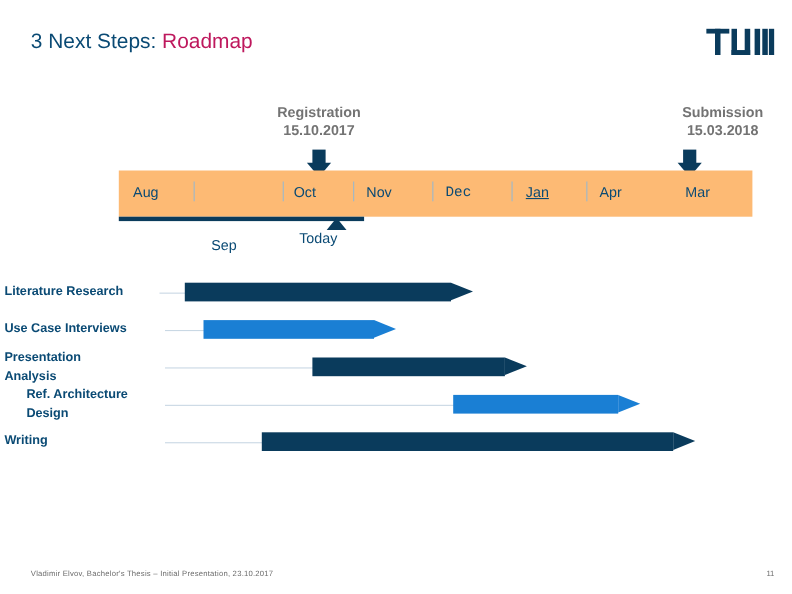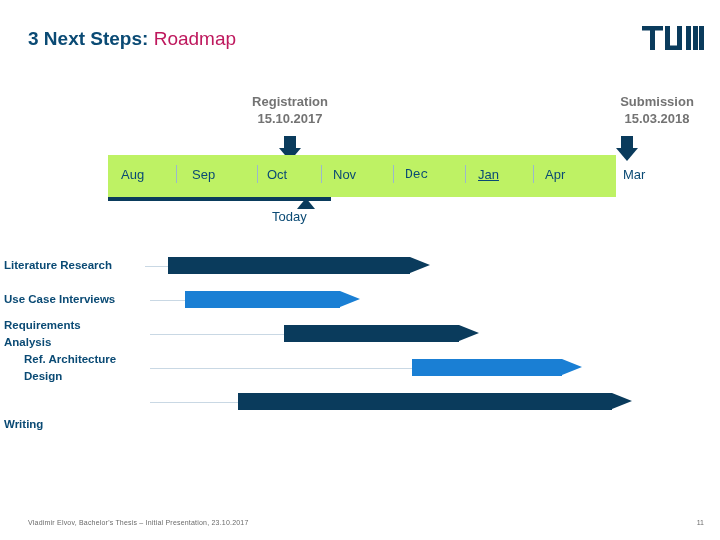--- a/index.html
+++ b/index.html
@@ -23,21 +23,21 @@
   
   .title {
     position: absolute;
     left: 28px;
     top: 28px;
     font-size: 19px;
     color: #0a4a74;
     white-space: nowrap;
   }
   .title .bold {
-    font-weight: bold;
+    font-weight: normal;
     color: #0a4a74;
   }
   .title .light {
     font-weight: normal;
     color: #be185d;
   }
 
   .tum-logo {
     position: absolute;
     right: 16px;
@@ -67,23 +67,23 @@
     border-left: 11px solid transparent;
     border-right: 11px solid transparent;
     border-top: 13px solid #0a3b5c;
   }
 
   
   .timeline {
     position: absolute;
     left: 108px;
     top: 155px;
-    width: 508px;
+    width: 576px;
     height: 42px;
-    background: #bef264;
+    background: #fdba74;
   }
   .tl-month {
     position: absolute;
     top: 12px;
     font-size: 13px;
     color: #0a4a74;
   }
   .tl-tick {
     position: absolute;
     top: 10px;
@@ -206,21 +206,21 @@
   <div class="milestone" style="left:567px; top:93px; width:180px;">
     <div class="ms-title">Submission</div>
     <div class="ms-date">15.03.2018</div>
   </div>
   <div class="arrow-stem" style="left:621px; top:136px; width:12px; height:14px;"></div>
   <div class="arrow-head" style="left:616px; top:148px;"></div>
 
   <div class="timeline">
     <div class="tl-month" style="left:13px;">Aug</div>
     <div class="tl-tick" style="left:68px;"></div>
-    <div class="tl-month" style="left:84px;">Sep</div>
+    <div class="tl-month" style="left:84px;margin-top:48px;">Sep</div>
     <div class="tl-tick" style="left:149px;"></div>
     <div class="tl-month" style="left:159px;">Oct</div>
     <div class="tl-tick" style="left:213px;"></div>
     <div class="tl-month" style="left:225px;">Nov</div>
     <div class="tl-tick" style="left:285px;"></div>
     <div class="tl-month" style="left:297px;font-family:Liberation Mono, monospace;">Dec</div>
     <div class="tl-tick" style="left:357px;"></div>
     <div class="tl-month" style="left:370px;text-decoration:underline;">Jan</div>
     <div class="tl-tick" style="left:425px;"></div>
     <div class="tl-month" style="left:437px;">Apr</div>
@@ -239,37 +239,37 @@
       <div class="tip" style="left:242px; border-left:20px solid #0a3b5c;"></div>
     </div>
 
     <div class="task-label" style="top:43px;">Use Case Interviews</div>
     <div class="guide" style="left:150px; top:52px; width:45px;"></div>
     <div class="bar" style="left:185px; top:43px;">
       <div class="body" style="width:155px; background:#1a7fd4;"></div>
       <div class="tip" style="left:155px; border-left:20px solid #1a7fd4;"></div>
     </div>
 
-    <div class="task-label" style="top:69px;">Requirements
+    <div class="task-label" style="top:69px;">Presentation
 Analysis</div>
     <div class="guide" style="left:150px; top:86px; width:140px;"></div>
     <div class="bar" style="left:284px; top:77px;">
       <div class="body" style="width:175px; background:#0a3b5c;"></div>
       <div class="tip" style="left:175px; border-left:20px solid #0a3b5c;"></div>
     </div>
 
     <div class="task-label" style="top:103px;margin-left:20px;">Ref. Architecture
 Design</div>
     <div class="guide" style="left:150px; top:120px; width:265px;"></div>
     <div class="bar" style="left:412px; top:111px;">
       <div class="body" style="width:150px; background:#1a7fd4;"></div>
       <div class="tip" style="left:150px; border-left:20px solid #1a7fd4;"></div>
     </div>
 
-    <div class="task-label" style="top:145px;margin-top:23px;">Writing</div>
+    <div class="task-label" style="top:145px;">Writing</div>
     <div class="guide" style="left:150px; top:154px; width:90px;"></div>
     <div class="bar" style="left:238px; top:145px;">
       <div class="body" style="width:374px; background:#0a3b5c;"></div>
       <div class="tip" style="left:374px; border-left:20px solid #0a3b5c;"></div>
     </div>
 
   </div>
 
   <div class="footer-text">Vladimir Elvov,  Bachelor's Thesis – Initial Presentation, 23.10.2017</div>
   <div class="footer-page">11</div>

